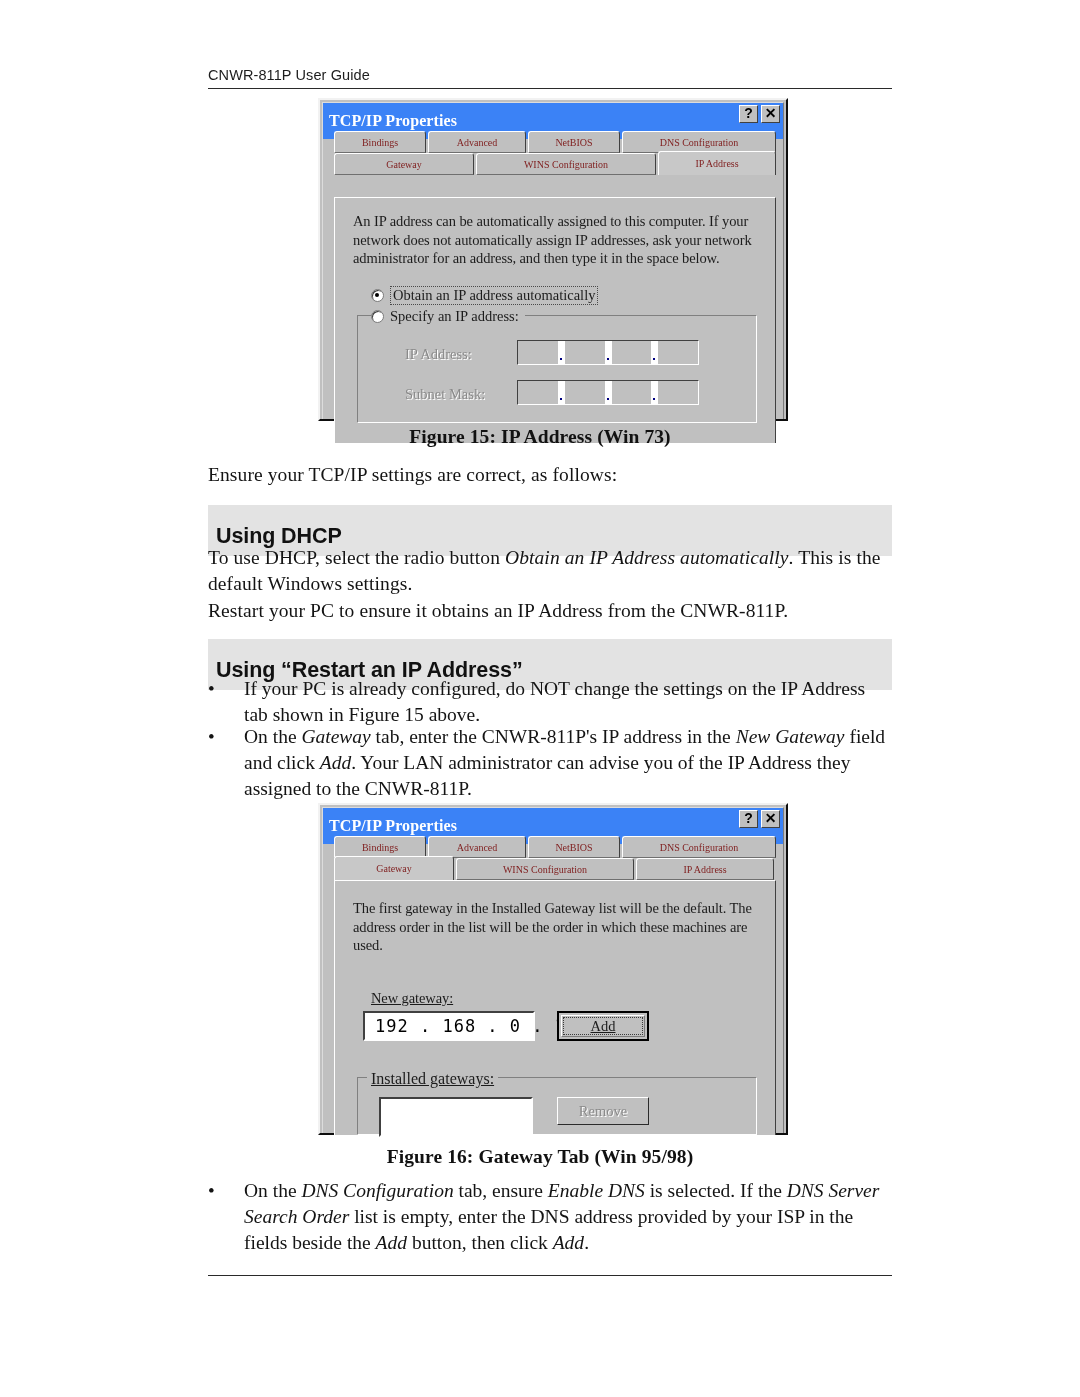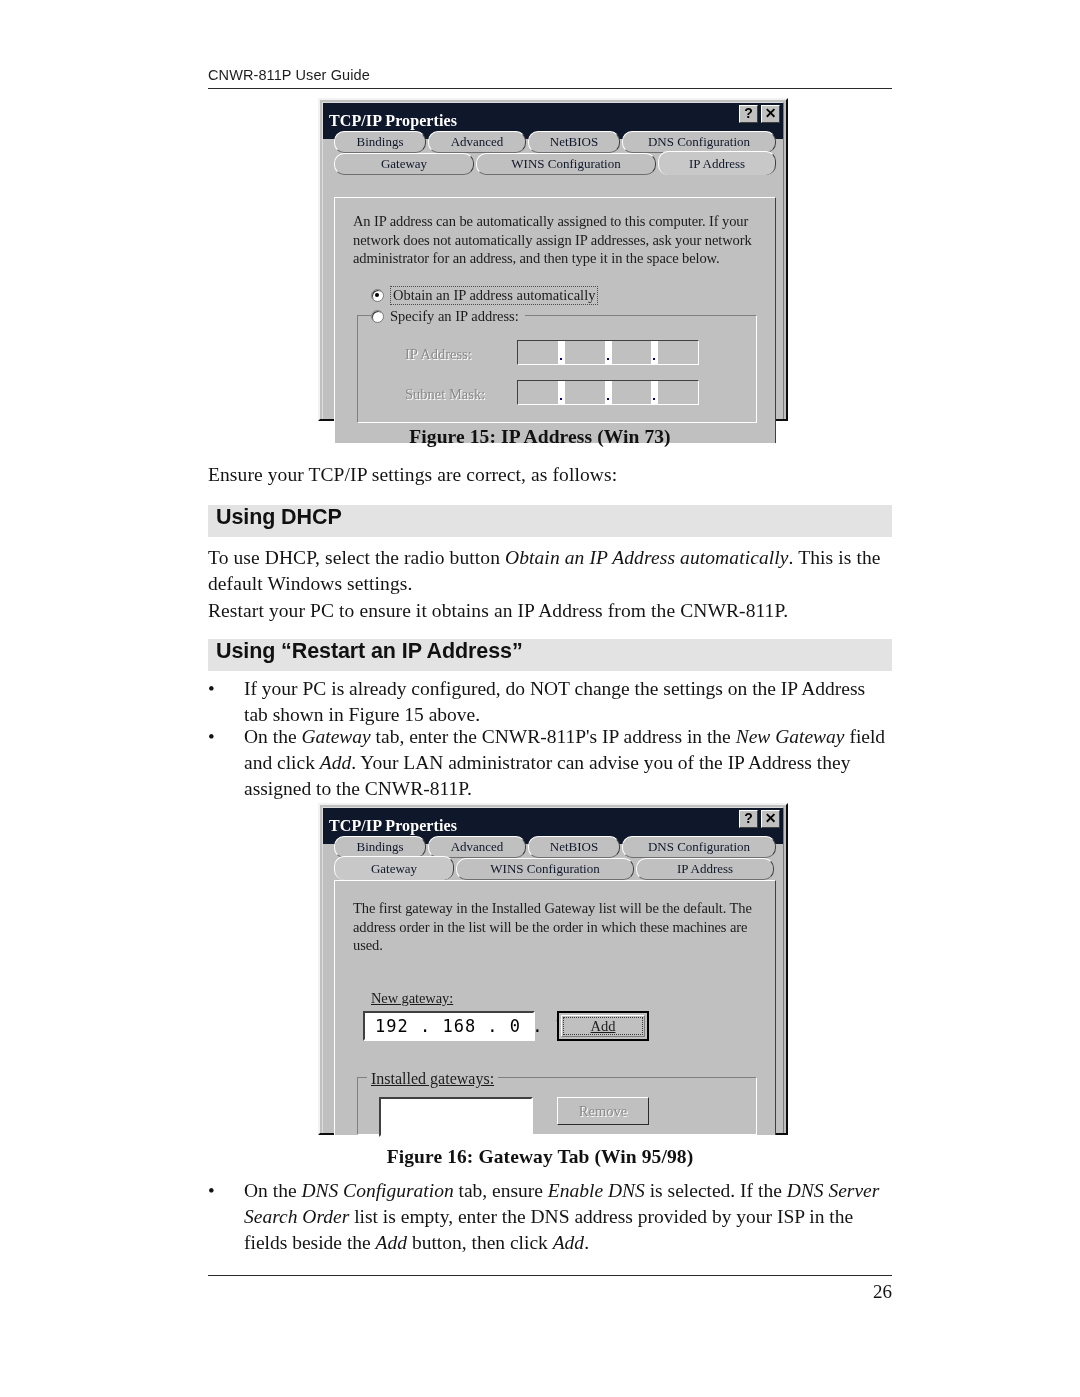--- a/index.html
+++ b/index.html
@@ -57,21 +57,21 @@
   
   .sect-head {
     position: absolute;
     left: 208px;
     width: 684px;
     background: #e3e3e3;
     font-family: "Liberation Sans", sans-serif;
     font-weight: bold;
     font-size: 21.5px;
     color: #111;
-    padding: 0 8px 7px 8px;
+    padding: 19px 8px 7px 8px;
     box-sizing: border-box;
     letter-spacing: -.1px;
   }
 
   
   .fig-cap {
     position: absolute;
     width: 1080px;
     left: 0;
     text-align: center;
@@ -135,21 +135,21 @@
     border-top: 1px solid #dcdcdc;
     border-left: 1px solid #dcdcdc;
     border-right: 1px solid #7b7b7b;
     background: #c0c0c0;
   }
 
   .titlebar {
     position: absolute;
     left: 3px; top: 3px;
     height: 36px;
-    background: #0f172a;
+    background: #3b82f6;
     display: flex;
     align-items: center;
   }
   .titlebar-text {
     color: #ffffff;
     font-weight: bold;
     font-size: 16px;
     padding-left: 6px;
     letter-spacing: .1px;
     white-space: nowrap;
@@ -184,30 +184,29 @@
     display: flex;
     height: 22px;
   }
   .tab {
     height: 22px;
     background: #c0c0c0;
     border-top: 1.5px solid #ffffff;
     border-left: 1.5px solid #ffffff;
     border-right: 1.5px solid #404040;
     box-sizing: border-box;
-    font-size: 13px;
-    color: #0f172a;
+    font-size: 10px;
+    color: #7f1d1d;
     display: flex;
     align-items: center;
     justify-content: center;
     white-space: nowrap;
     border-top-left-radius: 3px;
     border-top-right-radius: 3px;
     margin-right: 2px;
-    border-radius: 10px;
   }
   .tab.inactive-bottom {
     border-bottom: 1.5px solid #6f6f6f;
   }
   .tab.active {
     height: 24px;
     margin-top: -2px;
     border-bottom: none;
     z-index: 5;
   }
@@ -539,15 +538,14 @@
   </div>
 
   <div class="fig-cap" style="top:1146px;">Figure 16: Gateway Tab (Win 95/98)</div>
 
   <div class="bullet" style="left:208px; top:1178px; width:684px;">
     <span class="dot">•</span>
     <span class="btxt"><span>On the </span><i>DNS Configuration</i><span> tab, ensure </span><i>Enable DNS</i><span> is selected. If the </span><i>DNS Server Search Order</i><span> list is empty, enter the DNS address provided by your ISP in the fields beside the </span><i>Add</i><span> button, then click </span><i>Add</i><span>.</span></span>
   </div>
 
   <div class="foot-rule"></div>
-  <div class="page-num">26</div>
 
 </div>
 
 </body></html>

